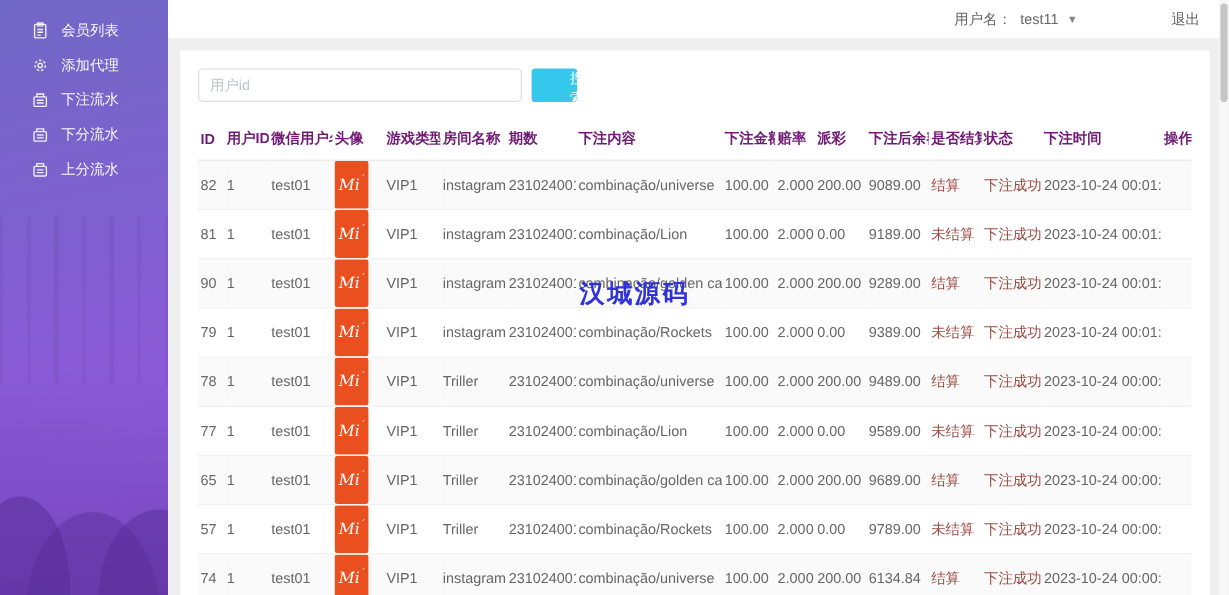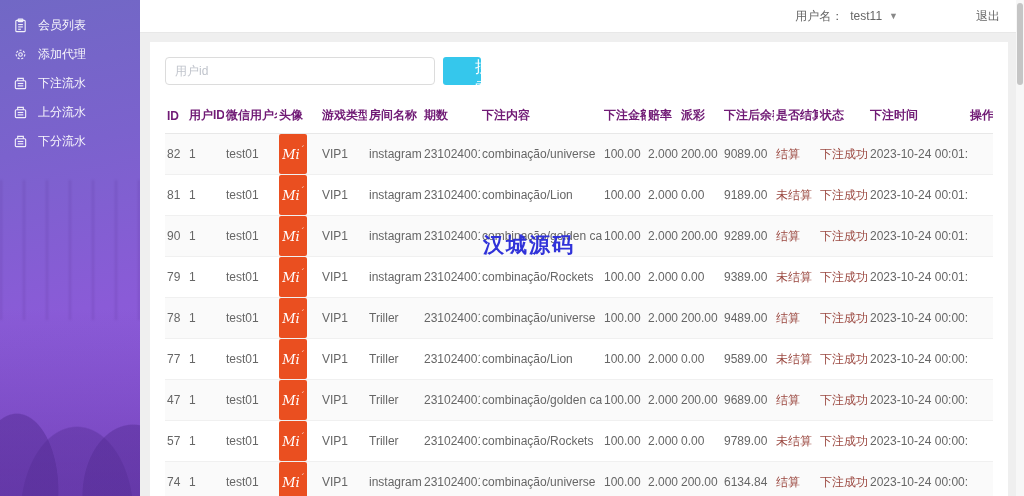--- a/index.html
+++ b/index.html
@@ -12,39 +12,39 @@
   .sidebar::before { content:""; position:absolute; left:0; right:0; bottom:0; height:250px; pointer-events:none;
     background:
       radial-gradient(ellipse 70px 130px at 12% 98%, rgba(84,44,148,.50) 59%, transparent 60%),
       radial-gradient(ellipse 95px 150px at 55% 108%, rgba(84,44,148,.42) 59%, transparent 60%),
       radial-gradient(ellipse 85px 120px at 95% 100%, rgba(84,44,148,.48) 59%, transparent 60%),
       linear-gradient(to top, rgba(84,44,148,.45) 0%, rgba(84,44,148,.18) 45%, rgba(84,44,148,0) 75%); }
   .sidebar::after { content:""; position:absolute; left:0; right:0; top:180px; height:140px; pointer-events:none; opacity:.35;
     background:repeating-linear-gradient(90deg, rgba(70,35,120,.45) 0 2px, transparent 2px 23px); filter:blur(1px); }
   .sidebar-title { height:34px; line-height:34px; text-align:center; color:#fff; font-size:14px; letter-spacing:1px; position:relative; z-index:2; }
   .menu { margin-top:11px; position:relative; z-index:2; }
-  .menu-item { display:flex; align-items:center; height:29px; padding-left:13px; color:#fff; gap:10px; cursor:pointer; }
+  .menu-item { display:flex; align-items:center; height:29px; padding-left:26px; color:#fff; gap:10px; cursor:pointer; }
   .menu-item svg { width:15px; height:15px; stroke:#fff; fill:none; stroke-width:1.2; opacity:.9; }
   .menu-item span { opacity:.95; }
 
   
   .topbar { position:absolute; left:140px; top:0; right:0; height:33px; background:#fff; border-bottom:1px solid #e8e8e8; z-index:2; }
   .topbar-right { position:absolute; right:24px; top:0; height:32px; display:flex; align-items:center; gap:30px; color:#666; }
   .user-chip { display:flex; align-items:center; gap:7px; cursor:pointer; }
   .caret { font-size:9px; color:#888; }
   .logout { cursor:pointer; color:#666;margin-left:48px; }
 
   
   .content { position:absolute; left:140px; top:34px; right:0; bottom:0; background:#efefef; }
   .card { position:absolute; left:10px; top:8px; width:858px; height:640px; background:#fff; padding:15px; }
 
   .search-row { display:flex; align-items:center; }
   .search-input { width:270px; height:28px; border:1px solid #dcdcdc; border-radius:4px; padding:0 9px; font-size:12px; color:#555; outline:none; }
   .search-input::placeholder { color:#c0c4cc; }
-  .search-btn { margin-left:8px; width:38px; height:28px; border:none; border-radius:3px; background:var(--accent,#35c7ec); color:#fff; font-size:16px; cursor:pointer;padding-left:32px; }
+  .search-btn { margin-left:8px; width:38px; height:28px; border:none; border-radius:3px; background:var(--accent,#35c7ec); color:#fff; font-size:12px; cursor:pointer;padding-left:32px; }
 
   table { margin-top:14px; border-collapse:collapse; table-layout:fixed; width:828px; }
   thead th { color:#701a75; font-weight:bold; text-align:left; padding:8px 2px 9px 2px; border-bottom:1px solid #e8e8e8; font-size:12px; overflow:hidden; white-space:nowrap; }
   tbody td { height:40px; padding:0 2px; border-bottom:1px solid #f0f0f0; color:#666; font-size:12px; overflow:hidden; white-space:nowrap; }
   tbody tr:nth-child(odd) { background:#fafafa; }
   td.red { color:var(--status-red,#9c4a42); }
   .avatar { width:28px; height:40px; background:var(--avatar-bg,#ea4f20); border-radius:2px; color:#fff; display:flex; align-items:center; justify-content:center; font-family:"DejaVu Serif",serif; font-style:italic; font-size:13px; }
   .avatar::after { content:"ˊ"; font-size:8px; margin-top:-10px; }
 
   .watermark { position:absolute; left:483px; top:231px; font-size:21px; font-weight:bold; letter-spacing:2px; color:var(--watermark-color,#3032d9); z-index:5; }
@@ -83,30 +83,30 @@
         </svg>
       <span>下注流水</span>
     </div>
     <div class="menu-item">
       <svg viewBox="0 0 16 16">
           <rect x="2.5" y="5" width="11" height="8.5" rx="1"></rect>
           <path d="M5 5V2.5h6V5"></path>
           <line x1="5" y1="8" x2="11" y2="8"></line>
           <line x1="5" y1="10.5" x2="11" y2="10.5"></line>
         </svg>
-      <span>上分流水</span>
+      <span>下分流水</span>
     </div>
     <div class="menu-item">
       <svg viewBox="0 0 16 16">
           <rect x="2.5" y="5" width="11" height="8.5" rx="1"></rect>
           <path d="M5 5V2.5h6V5"></path>
           <line x1="5" y1="8" x2="11" y2="8"></line>
           <line x1="5" y1="10.5" x2="11" y2="10.5"></line>
         </svg>
-      <span>下分流水</span>
+      <span>上分流水</span>
     </div>
   </nav>
 </aside>
 
 <header class="topbar">
   <div class="topbar-right">
     <div class="user-chip">
       <span>用户名：</span>
         <span>test11</span>
       <span class="caret">▼</span>
@@ -275,21 +275,21 @@
             <td>100.00</td>
             <td>2.000</td>
             <td>0.00</td>
             <td>9589.00</td>
             <td class="red">未结算</td>
             <td class="red">下注成功</td>
             <td>2023-10-24 00:00:35</td>
             <td></td>
           </tr>
           <tr>
-            <td>47</td>
+            <td>65</td>
             <td>1</td>
             <td>test01</td>
             <td>
               <div class="avatar">Mi</div>
             </td>
             <td>VIP1</td>
             <td>Triller</td>
             <td>231024001</td>
             <td>combinação/golden car</td>
             <td>100.00</td>

